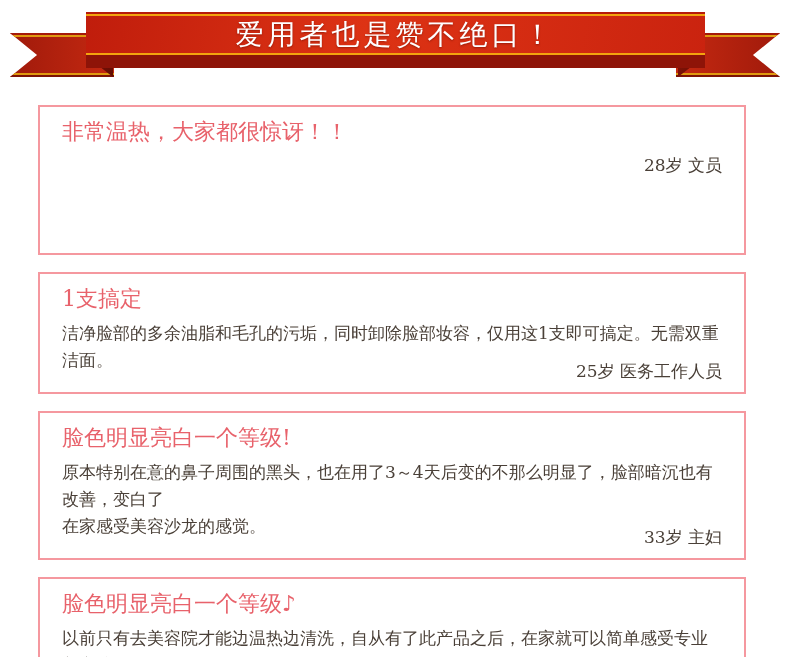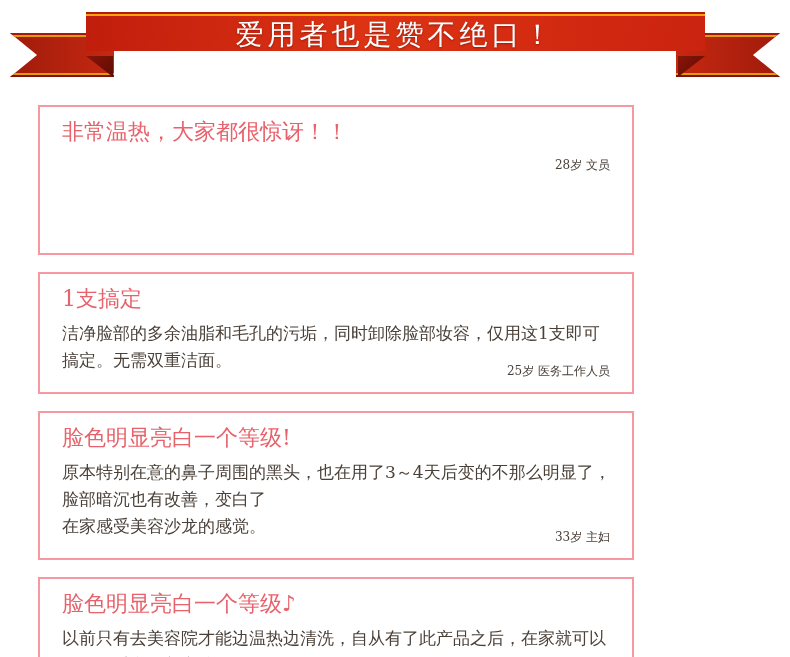--- a/index.html
+++ b/index.html
@@ -17,21 +17,21 @@
   
   .ribbon {
     position: relative;
     height: 92px;
   }
   .ribbon-band {
     position: absolute;
     left: 86px;
     top: 12px;
     width: 619px;
-    height: 39px;
+    height: 56px;
     z-index: 3;
     background:
       linear-gradient(to bottom,
         #b61a0b 0px, #b61a0b 2px,
         #f3a40e 2px, #f3a40e 4px,
         rgba(0,0,0,0) 4px, rgba(0,0,0,0) 41px,
         #f3a40e 41px, #f3a40e 43px,
         #8e1408 43px, #8e1408 45px),
       linear-gradient(100deg, #c01d0c, #dd3314 45%, #ca230f);
     text-align: center;
@@ -93,21 +93,21 @@
     left: 678px;
     clip-path: polygon(0 0, 100% 0, 0 100%);
   }
 
   
   .boxes {
     margin-top: 13px;
   }
   .tbox {
     box-sizing: border-box;
-    width: 596px;
+    width: 708px;
     margin: 0 0 17px 38px;
     border: 2px solid #f5989f;
     background: #ffffff;
     padding: 8px 20px 10px 22px;
   }
   .tbox-title {
     color: #e8626b;
     font-size: 22px;
     line-height: 33px;
     margin: 0 0 5px 0;
@@ -115,21 +115,21 @@
   }
   .tbox-body p {
     margin: 0;
     color: #4a4038;
     font-size: 17px;
     line-height: 27px;
   }
   .tbox-attr {
     text-align: right;
     color: #4a4038;
-    font-size: 12px;
+    font-size: 17px;
     line-height: 22px;
     padding-right: 2px;
   }
   .tbox-attr.own-line { margin-top: 6px; }
   .tbox-attr.shares-line { margin-top: -14px; }
   .tbox-1 { min-height: 150px; }
   .tbox-2 { min-height: 104px; }
   .tbox-3 { min-height: 126px; }
   .tbox-4 { min-height: 103px; }
 </style>

